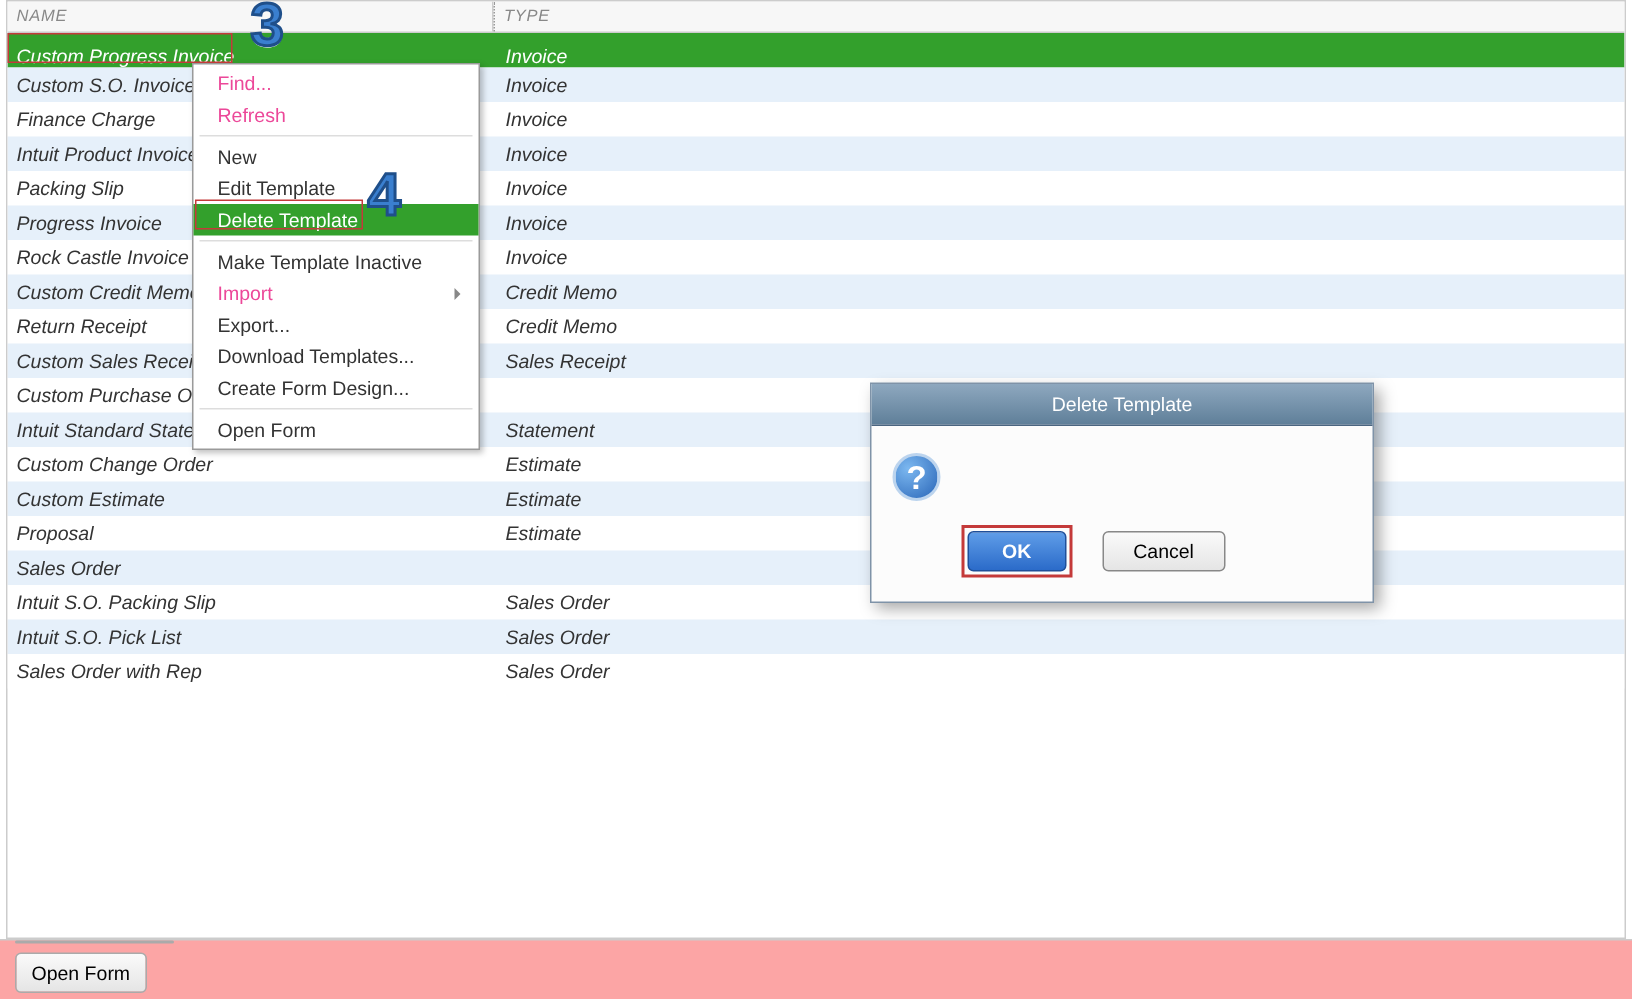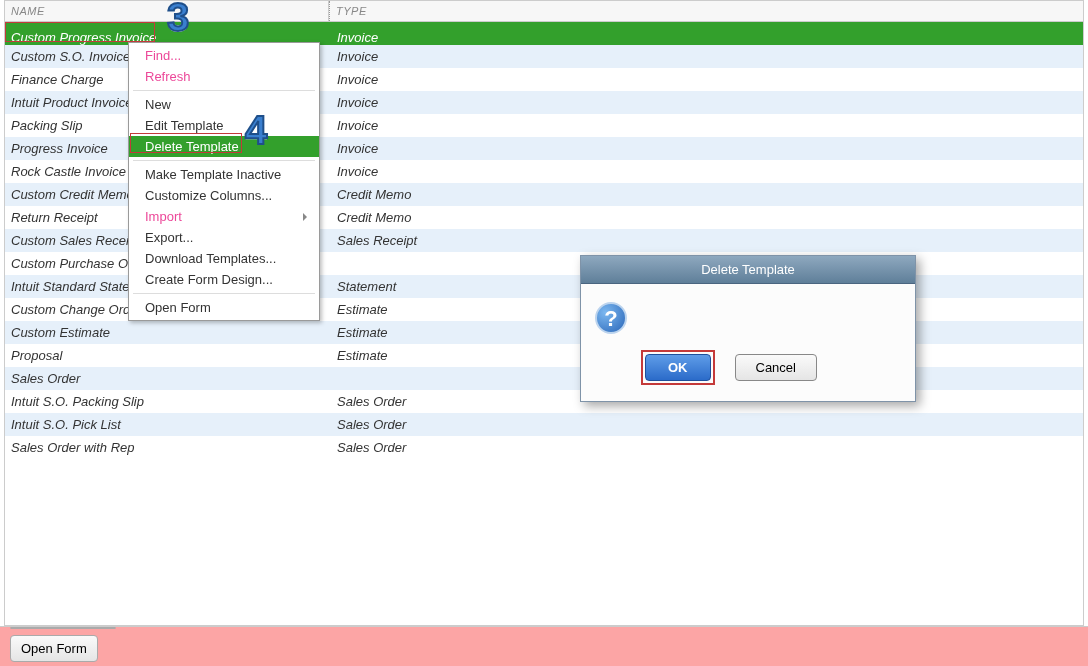--- a/index.html
+++ b/index.html
@@ -320,21 +320,20 @@
 
 <div class="context-menu" id="cmenu">
     <div class="cm-item disabled">Find...</div>
     <div class="cm-item disabled">Refresh</div>
     <div class="cm-sep"></div>
     <div class="cm-item">New</div>
     <div class="cm-item">Edit Template</div>
     <div class="cm-item hovered">Delete Template</div>
     <div class="cm-sep"></div>
     <div class="cm-item">Make Template Inactive</div>
-    <div class="cm-item">Customize Columns...</div>
     <div class="cm-item disabled submenu">Import</div>
     <div class="cm-item">Export...</div>
     <div class="cm-item">Download Templates...</div>
     <div class="cm-item">Create Form Design...</div>
     <div class="cm-sep"></div>
     <div class="cm-item">Open Form</div>
   </div>
 <div class="annot-4-box"></div>
 <div class="step-num" style="left:245px; top:108px;">4</div>
 

